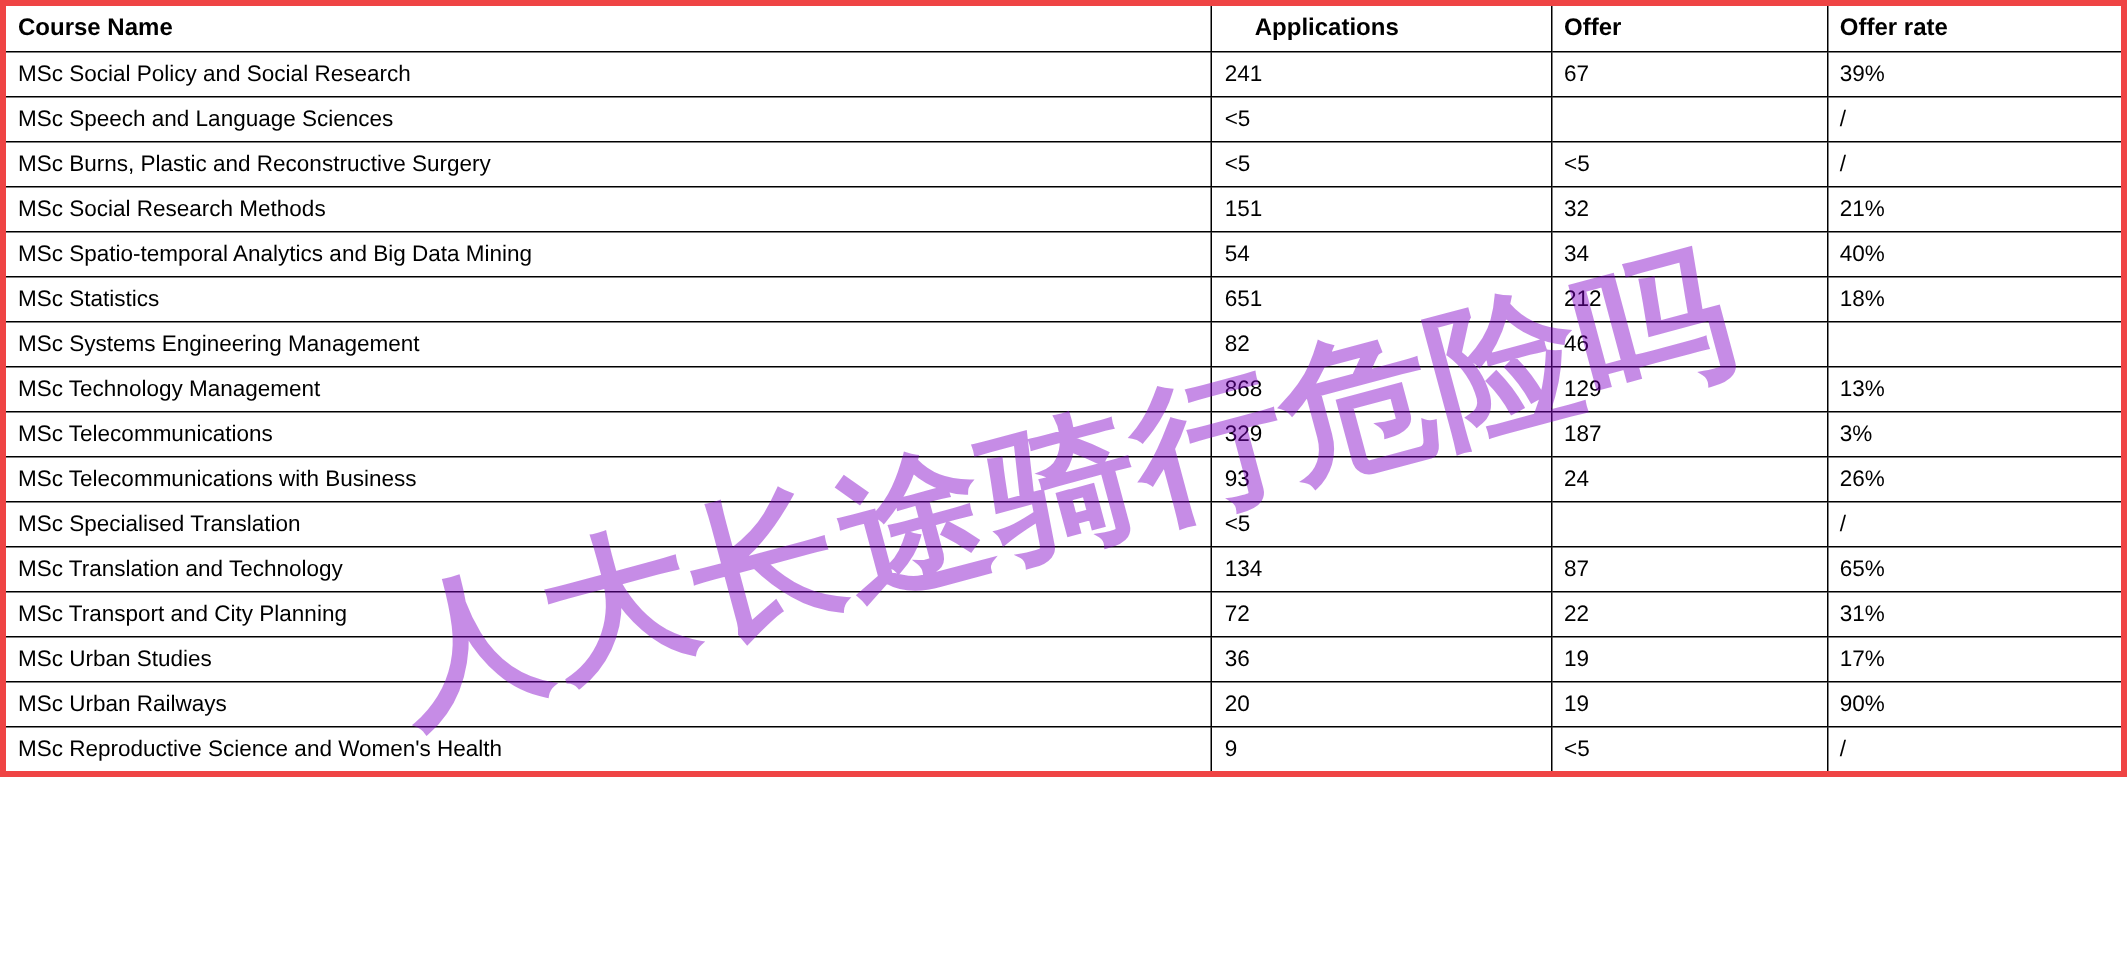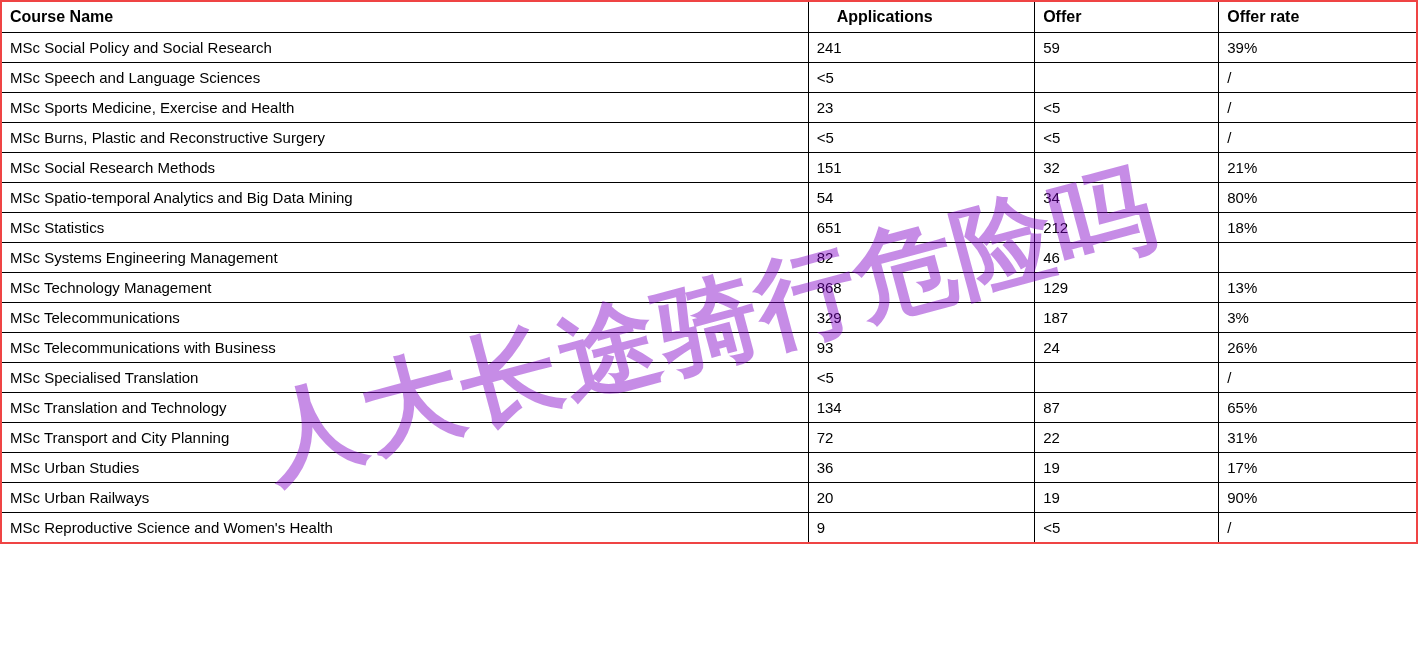--- a/index.html
+++ b/index.html
@@ -14,21 +14,21 @@
     }
     .table-container {
       width: 1418px;
       min-height: 650px;
       overflow: hidden;
       position: relative;
     }
     table {
       width: 100%;
       border-collapse: collapse;
-      border: 2px solid #ef4444;
+      border: 4px solid #ef4444;
     }
     th, td {
       border: 1px solid #000;
       padding: 6px 8px;
       text-align: left;
       vertical-align: middle;
       white-space: nowrap;
     }
     th {
       font-weight: bold;
@@ -83,52 +83,46 @@
         <th class="col-course">Course Name</th>
         <th class="col-apps">Applications</th>
         <th class="col-offer">Offer</th>
         <th class="col-rate">Offer rate</th>
       </tr>
     </thead>
     <tbody id="table-body">
     <tr>
           <td>MSc Social Policy and Social Research</td>
           <td>241</td>
-          <td>59</td>
+          <td>67</td>
           <td>39%</td>
         </tr>
         <tr>
           <td>MSc Speech and Language Sciences</td>
           <td>&lt;5</td>
           <td></td>
-          <td>/</td>
-        </tr>
-        <tr>
-          <td>MSc Sports Medicine, Exercise and Health</td>
-          <td>23</td>
-          <td>&lt;5</td>
           <td>/</td>
         </tr>
         <tr>
           <td>MSc Burns, Plastic and Reconstructive Surgery</td>
           <td>&lt;5</td>
           <td>&lt;5</td>
           <td>/</td>
         </tr>
         <tr>
           <td>MSc Social Research Methods</td>
           <td>151</td>
           <td>32</td>
           <td>21%</td>
         </tr>
         <tr>
           <td>MSc Spatio-temporal Analytics and Big Data Mining</td>
           <td>54</td>
           <td>34</td>
-          <td>80%</td>
+          <td>40%</td>
         </tr>
         <tr>
           <td>MSc Statistics</td>
           <td>651</td>
           <td>212</td>
           <td>18%</td>
         </tr>
         <tr>
           <td>MSc Systems Engineering Management</td>
           <td>82</td>

